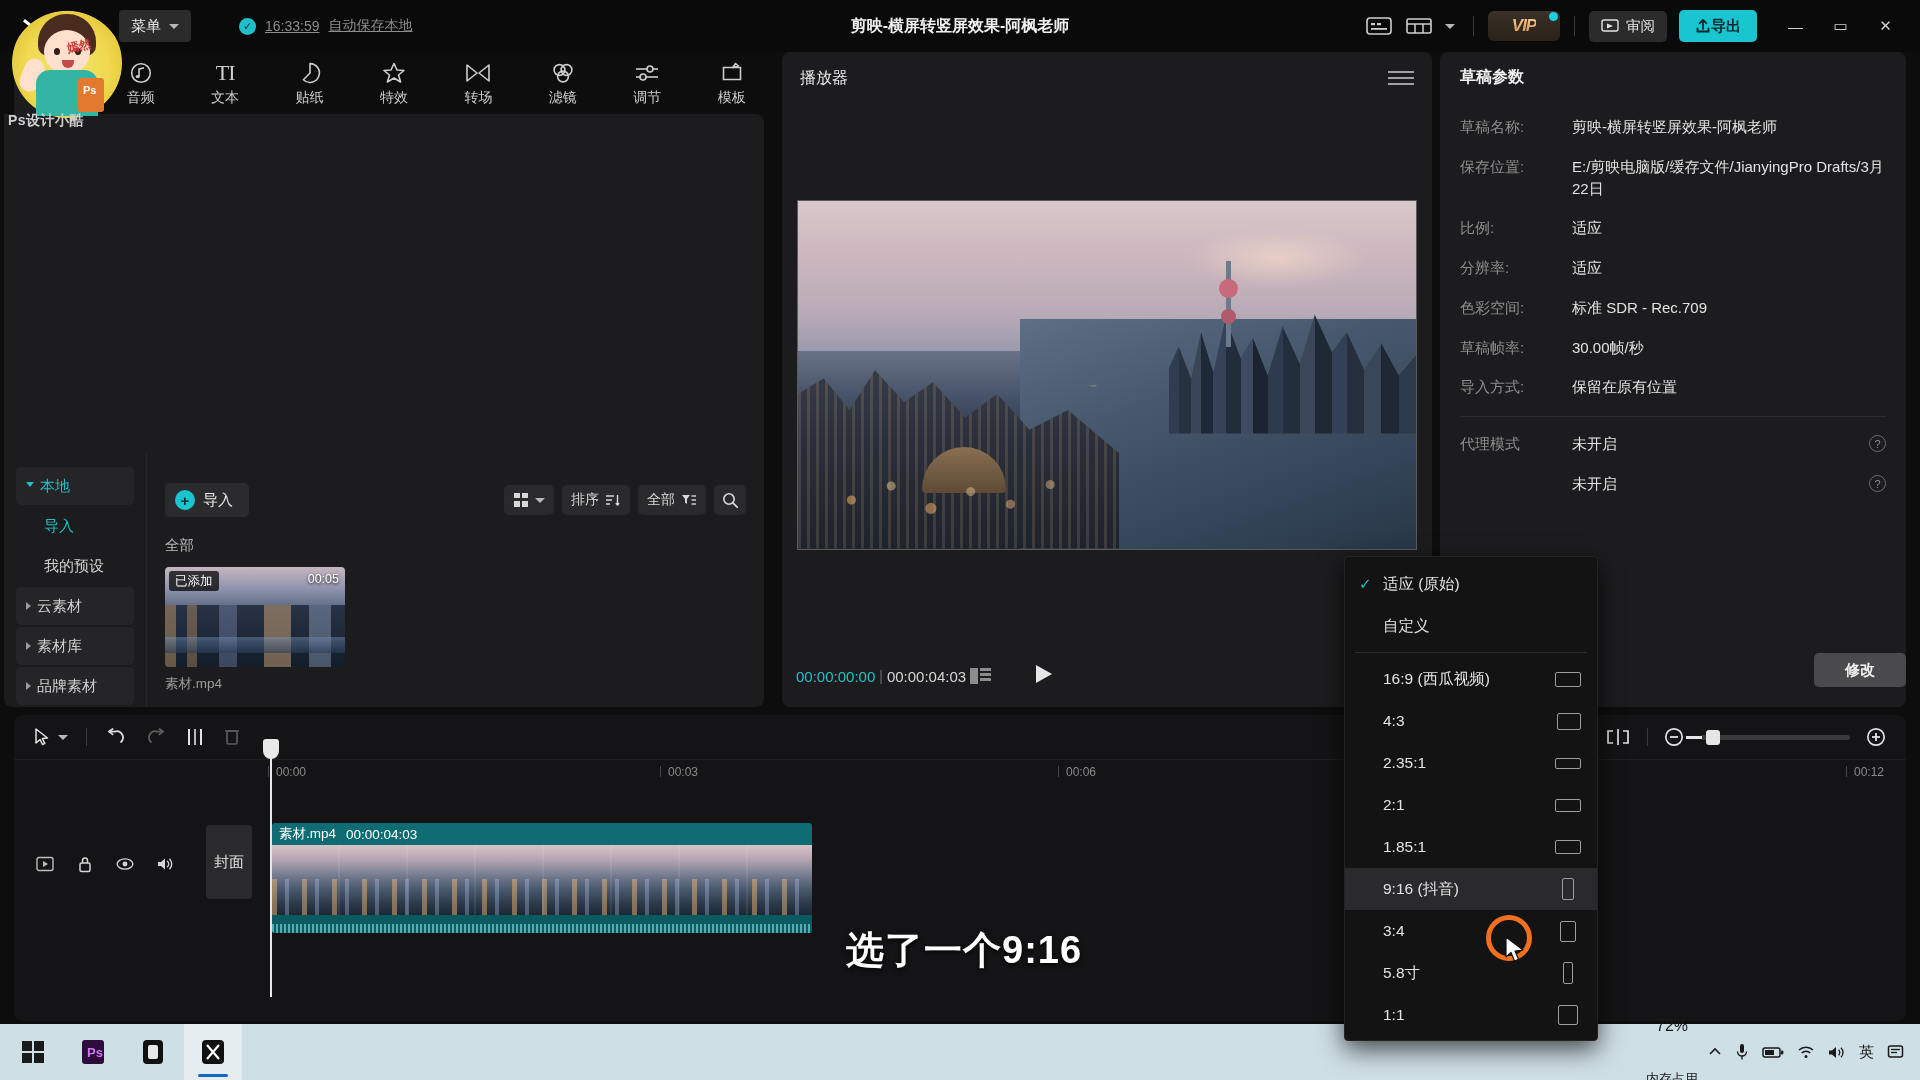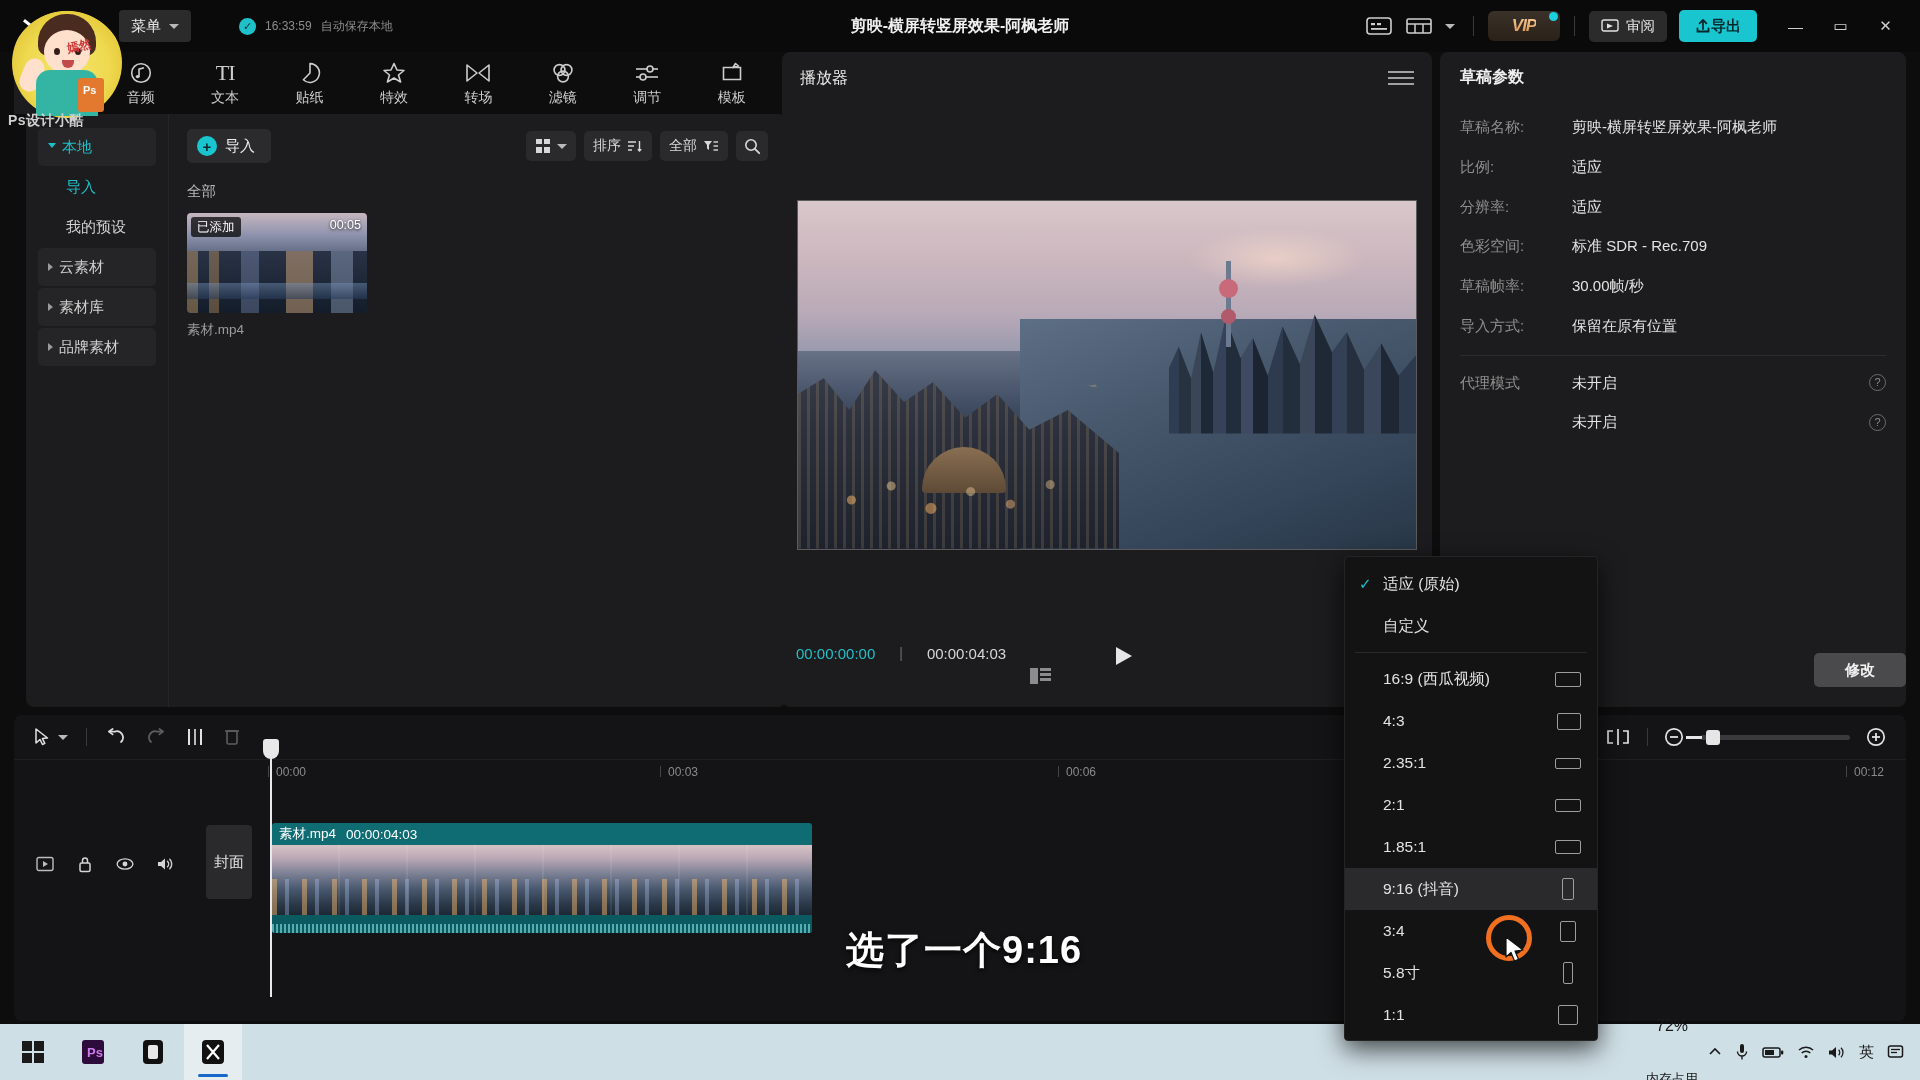--- a/index.html
+++ b/index.html
@@ -37,21 +37,21 @@
     font-size: 15px; color: #e8e8e8; cursor: pointer;
   }
   .chev { width: 0; height: 0; border-left: 5px solid transparent; border-right: 5px solid transparent;
           border-top: 5px solid #b9b9b9; }
   .autosave { display: flex; align-items: center; gap: 9px; margin-left: 48px; }
   .autosave .chk {
     width: 17px; height: 17px; border-radius: 50%; background: #1fc0c9;
     display: flex; align-items: center; justify-content: center;
     font-size: 11px; color: #0a2f33; font-weight: bold;
   }
-  .autosave .txt { font-size: 12px; color: #8c8c8c; }
+  .autosave .txt { font-size: 14px; color: #8c8c8c; text-decoration: underline; }
   .doc-title {
     position: absolute; left: 50%; transform: translateX(-50%);
     font-size: 16px; color: #f0f0f0; font-weight: bold; white-space: nowrap;
   }
   .tb-right { position: absolute; right: 0; top: 0; height: 52px; display: flex; align-items: center; gap: 4px; padding-right: 12px;}
   .tb-icon { width: 36px; height: 32px; display: flex; align-items: center; justify-content: center; cursor: pointer; }
   .sep-v { width: 1px; height: 20px; background: #3a3a3a; margin: 0 10px; }
   .vip-btn {
     position: relative; width: 72px; height: 30px; border-radius: 6px;
     background: linear-gradient(180deg,#3a3128,#2a2118);
@@ -83,23 +83,24 @@
   .navitem {
     width: 86px; height: 62px; display: flex; flex-direction: column;
     align-items: center; justify-content: center; gap: 3px; cursor: pointer;
     color: #cdcdcd; font-size: 14px; border-radius: 8px 8px 0 0;
   }
   .navitem.active { background: #1c1c1e; color: #fff; }
   .navicon { height: 26px; display: flex; align-items: center; justify-content: center; }
 
   
   .leftpanel {
-    position: absolute; left: 26px; top: 114px; width: 760px; height: 593px;
+    position: absolute; left: 4px; top: 114px; width: 760px; height: 593px;
     background: #1c1c1e; border-radius: 0 8px 8px 8px;
     display: flex;
+    align-items: flex-end;
   }
   .sidebar { width: 143px; padding-top: 12px; border-right: 1px solid #262628; }
   .sb-item {
     height: 38px; margin: 2px 12px; border-radius: 5px; display: flex; align-items: center;
     padding-left: 10px; font-size: 15px; color: #d0d0d0; cursor: pointer; gap: 6px;
   }
   .sb-item.group { background: #252527; }
   .sb-item.active { color: #1fc0c9; background: #252527; }
   .sb-item.sub { padding-left: 28px; color: #1fc0c9; }
   .sb-item.plain { padding-left: 28px; }
@@ -221,21 +222,21 @@
   }
   .v-dome { position:absolute; left: 20%; bottom: 16%; width: 84px; height: 46px;
     background: linear-gradient(180deg,#8a6f52,#5d4a36); border-radius: 42px 42px 4px 4px; }
   .v-road {
     position:absolute; left: 10%; top: 200px; width: 40%; height: 140px;
     background: linear-gradient(200deg, rgba(255,200,130,.22) 0 3px, transparent 3px 14px);
     transform: rotate(-8deg);
   }
 
   .player-ctrl {
-    height: 62px; display: flex; padding: 0 14px; gap: 24px;
+    height: 62px; display: flex; align-items: center; padding: 0 14px; gap: 4px;
   }
   .tc-cur { font-size: 15px; color: #1fc0c9; font-family: "Liberation Sans", sans-serif; }
   .tc-sep { color: #6a6a6a; font-size: 14px; }
   .tc-tot { font-size: 15px; color: #d6d6d6; }
   .ctrl-icon { display: flex; align-items: center; justify-content: center; cursor: pointer; }
   .play-btn { margin-left: 36px; cursor: pointer; }
   .pc-right { margin-left: auto; display: flex; align-items: center; gap: 16px; }
 
   
   .rightpanel {
@@ -666,20 +667,24 @@
   </div>
 
   <div class="rightpanel">
     <div class="rp-head">草稿参数</div>
     <div class="rp-body">
       <div class="rp-row">
         <div class="rp-label">草稿名称:</div>
         <div class="rp-value">剪映-横屏转竖屏效果-阿枫老师</div>
       </div>
       <div class="rp-row">
+        <div class="rp-label">保存位置:</div>
+        <div class="rp-value">E:/剪映电脑版/缓存文件/JianyingPro Drafts/3月22日</div>
+      </div>
+      <div class="rp-row">
         <div class="rp-label">比例:</div>
         <div class="rp-value">适应</div>
       </div>
       <div class="rp-row">
         <div class="rp-label">分辨率:</div>
         <div class="rp-value">适应</div>
       </div>
       <div class="rp-row">
         <div class="rp-label">色彩空间:</div>
         <div class="rp-value">标准 SDR - Rec.709</div>

